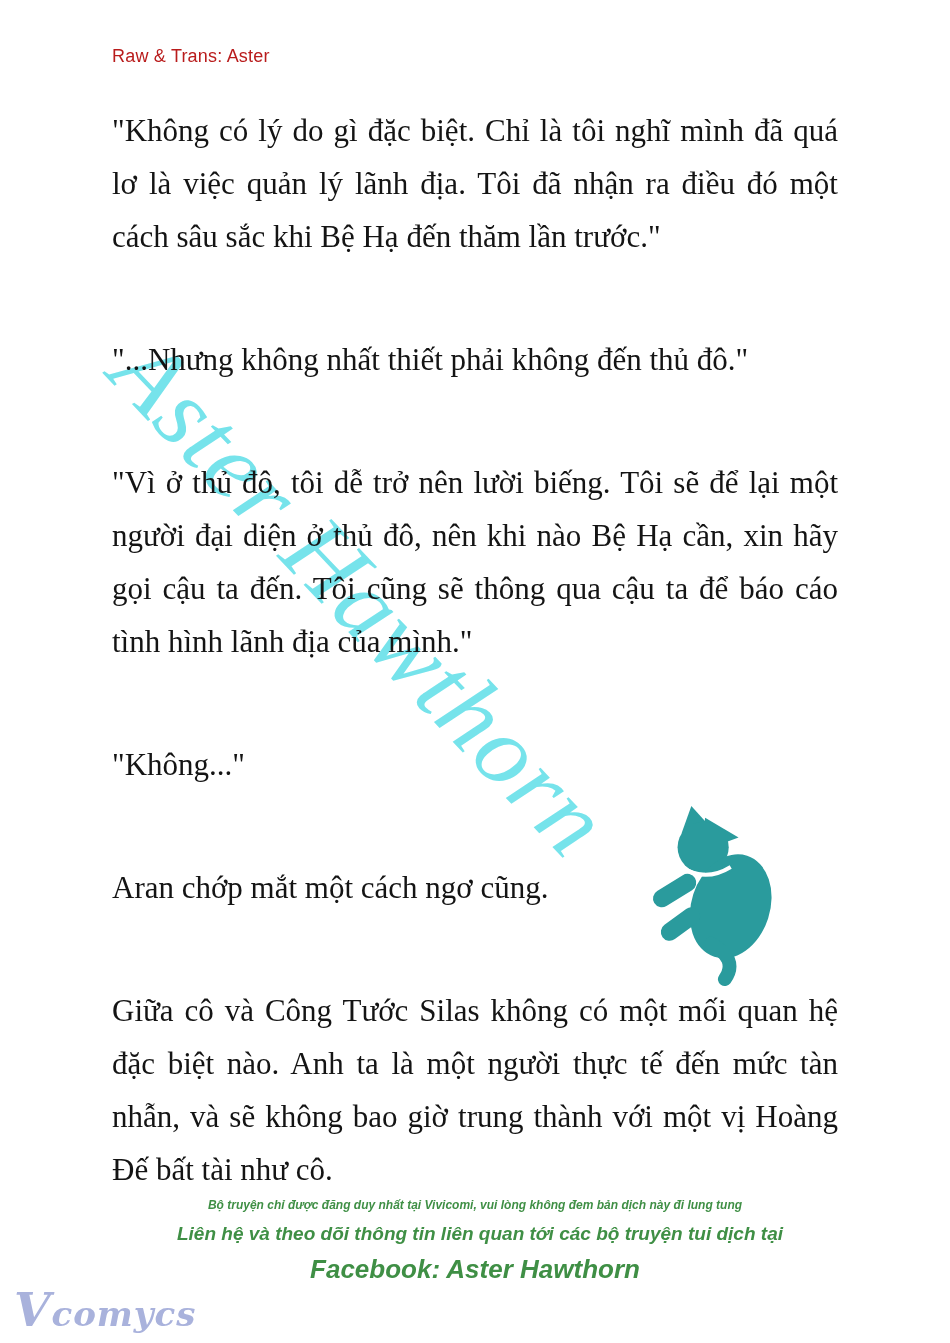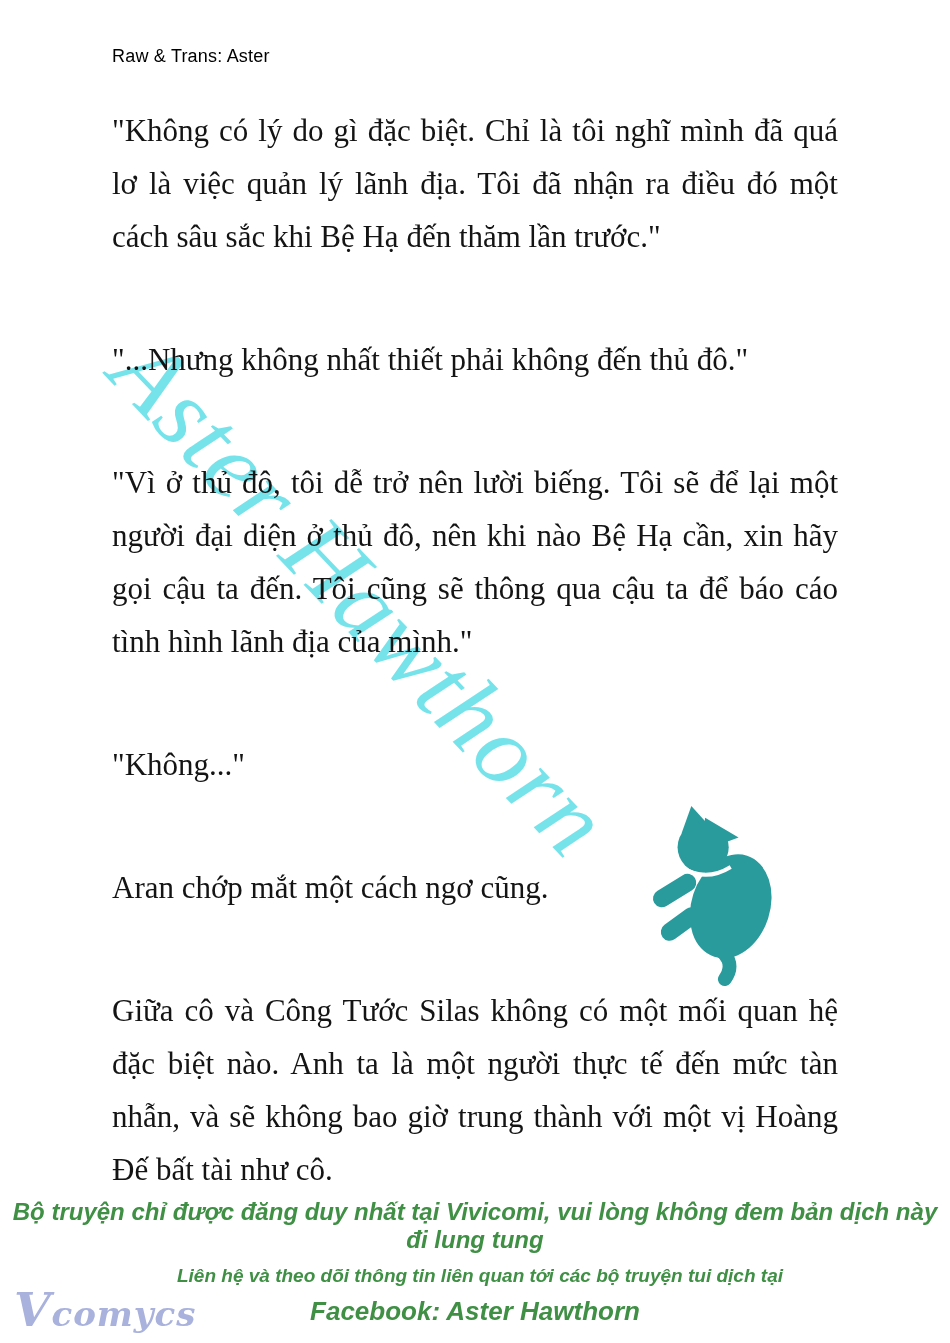--- a/index.html
+++ b/index.html
@@ -2,21 +2,21 @@
 <html lang="vi" style="--watermark-cyan: #5fdfe8; --cat-teal: #2a9b9d; --footer-green: #3f8f45; --logo-periwinkle: #a9b2dc;"><head>
 <meta charset="utf-8">
 <style>
   html,body { margin:0; padding:0; background:#e8e8e8; }
   .page {
     position:relative; width:950px; height:1343px; margin:0 auto;
     background:#ffffff; overflow:hidden;
   }
   .credit {
     position:absolute; left:112px; top:46px;
-    font-family:"Liberation Sans",sans-serif; font-size:18px; color:#000000;
+    font-family:"Liberation Sans",sans-serif; font-size:18px; color:#b91c1c;
     letter-spacing:.2px;
   }
   .watermark {
     position:absolute; left:172px; top:314px; z-index:1;
     transform:rotate(46.5deg); transform-origin:0 0;
     font-family:"Liberation Serif",serif; font-style:italic;
     font-size:100px; letter-spacing:2px; white-space:nowrap;
     color:var(--watermark-cyan,#5fdfe8); opacity:.85;
   }
   .content {
@@ -29,21 +29,21 @@
     position:absolute; left:648px; top:806px; width:128px; height:182px; z-index:1;
   }
   .cat .fillpart { fill:var(--cat-teal,#2a9b9d); }
   .cat .strokepart { stroke:var(--cat-teal,#2a9b9d); fill:none; }
   .cat .neckline { stroke:#ffffff; fill:none; }
   .footer {
     position:absolute; left:0; right:0; top:1198px; z-index:2; text-align:center;
     font-family:"Liberation Sans",sans-serif; font-style:italic; font-weight:bold;
     color:var(--footer-green,#3f8f45);
   }
-  .footer .f1 { font-size:24px; margin-bottom:11px; }
+  .footer .f1 { font-size:12px; margin-bottom:11px; }
   .footer .f2 { font-size:19px; margin-bottom:9px;padding-left:10px; }
   .footer .f3 { font-size:26px; }
   .logo {
     position:absolute; left:14px; top:1282px; z-index:2;
     font-family:"DejaVu Serif",serif; font-style:italic; font-weight:bold;
     font-size:34px; letter-spacing:1px; color:var(--logo-periwinkle,#a9b2dc);
   }
   .logo::first-letter { font-size:47px; }
 </style>
 </head>

